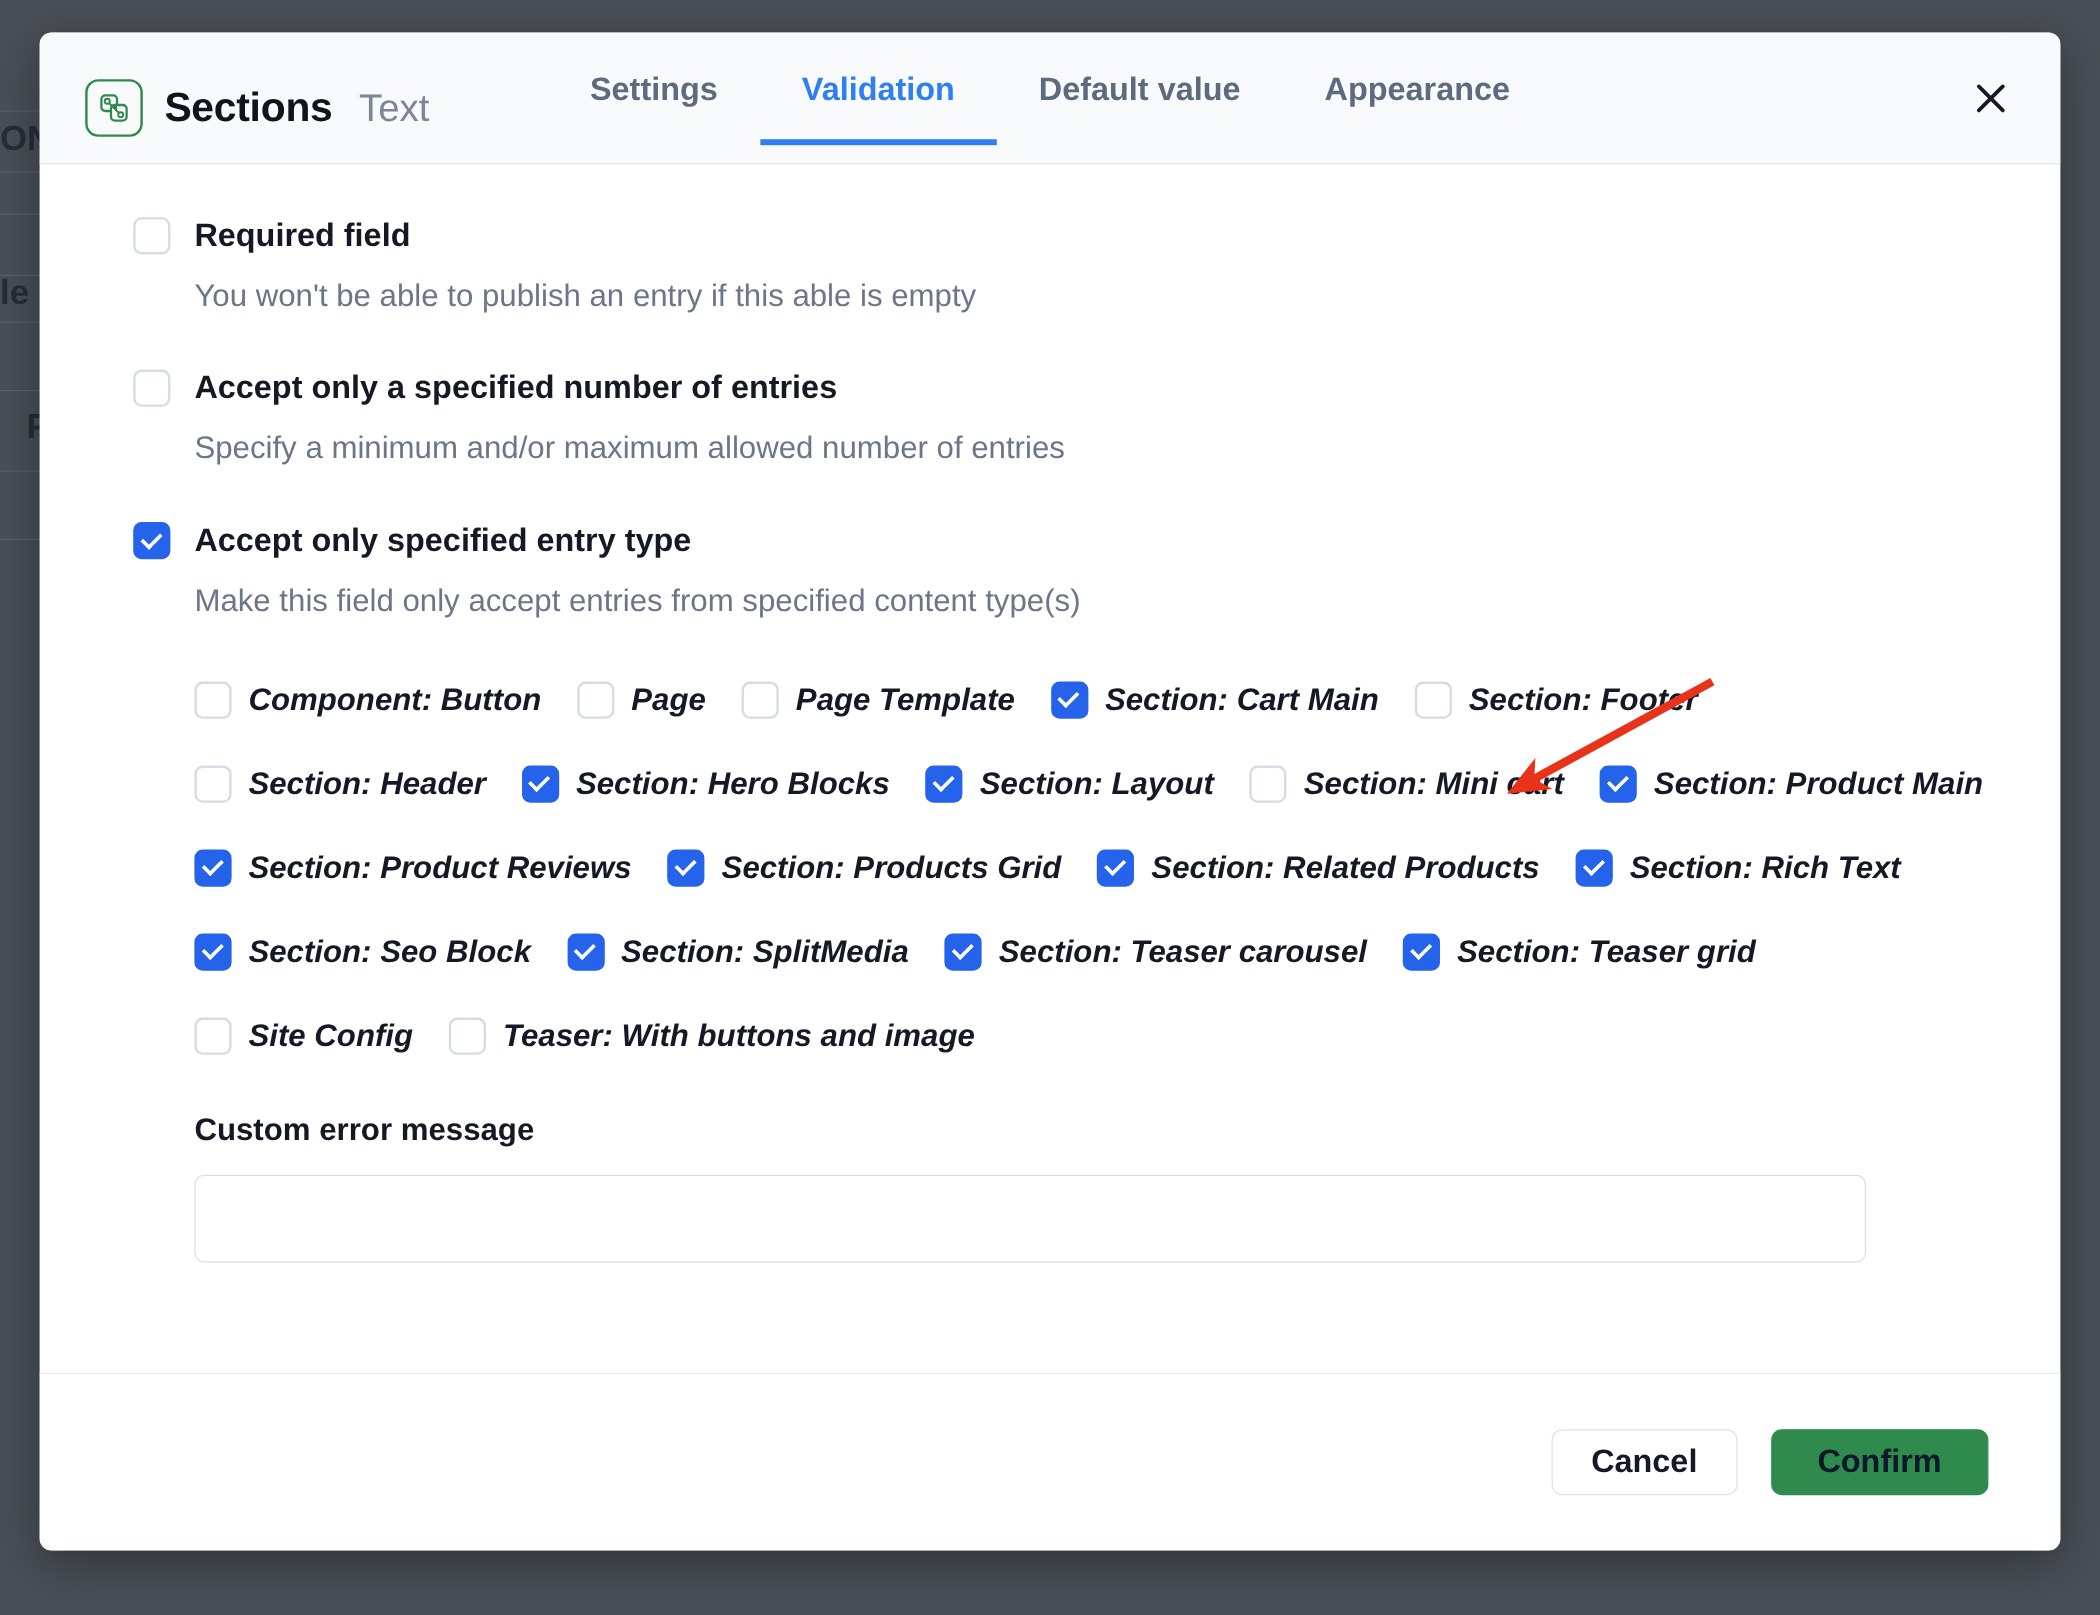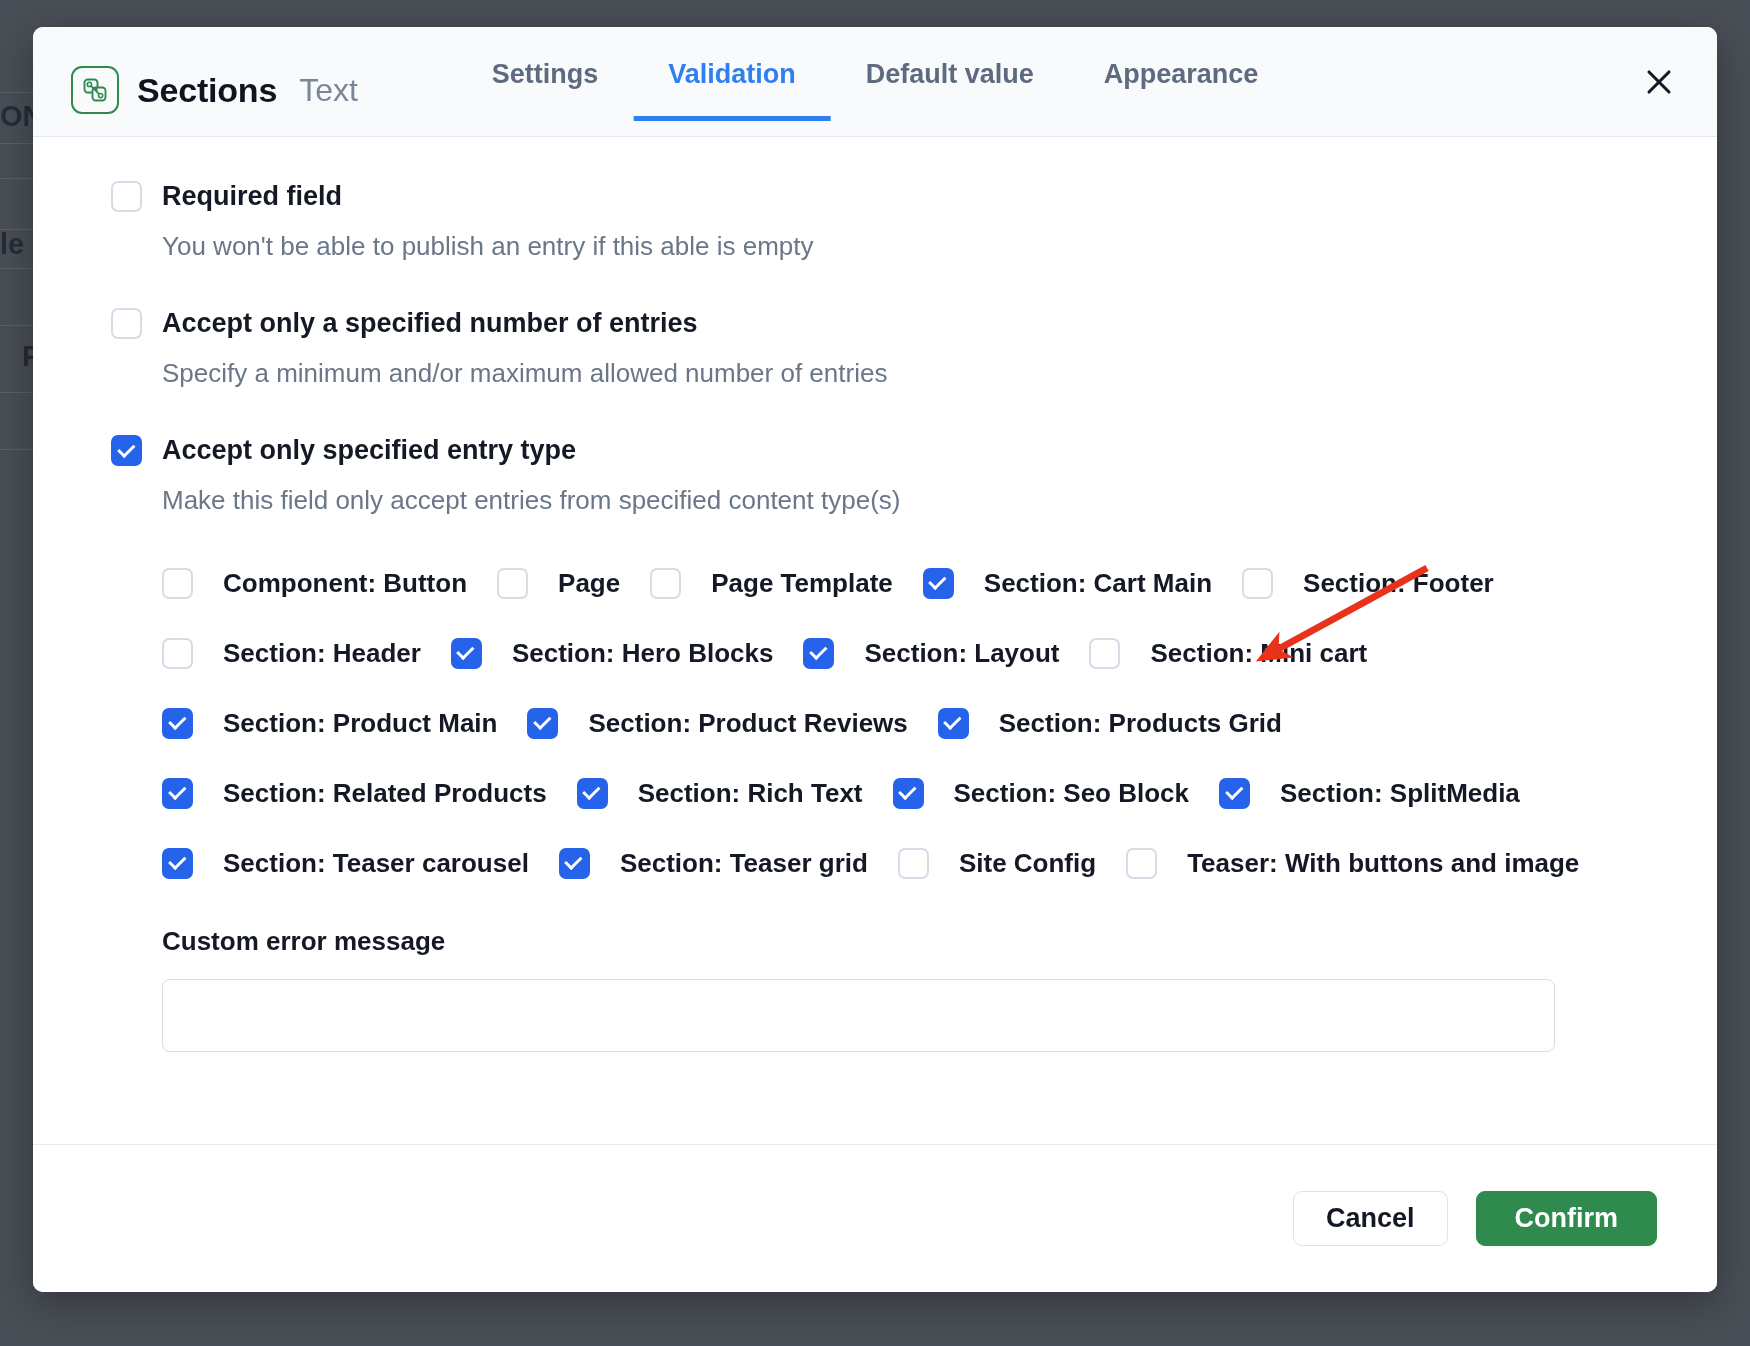--- a/index.html
+++ b/index.html
@@ -204,23 +204,24 @@
     margin: 32px 0 0 51px;
     display: flex;
     flex-wrap: wrap;
     column-gap: 30px;
     row-gap: 0;
     max-width: 1520px;
   }
   .type-item {
     display: flex;
     align-items: center;
-    gap: 30px;
+    gap: 14px;
     height: 70px;
     cursor: pointer;
+    font-style: italic;
   }
   .type-label {
     font-size: 26px;
     font-weight: bold;
     color: #141925;
     white-space: nowrap;
   }
 
   #custom-error-label {
     margin: 28px 0 0 51px;
@@ -267,21 +268,21 @@
     box-sizing: border-box;
   }
   #cancel-button {
     background: #fff;
     border: 1px solid #dde3ec;
     color: #141925;
   }
   #confirm-button {
     background: #2f8a4d;
     border: 1px solid #2f8a4d;
-    color: #ffffff;
+    color: #0f172a;
     padding: 0 38px;
   }
 
   
   #annotation-arrow {
     position: absolute;
     left: 1255px;
     top: 560px;
     width: 180px;
     height: 105px;

